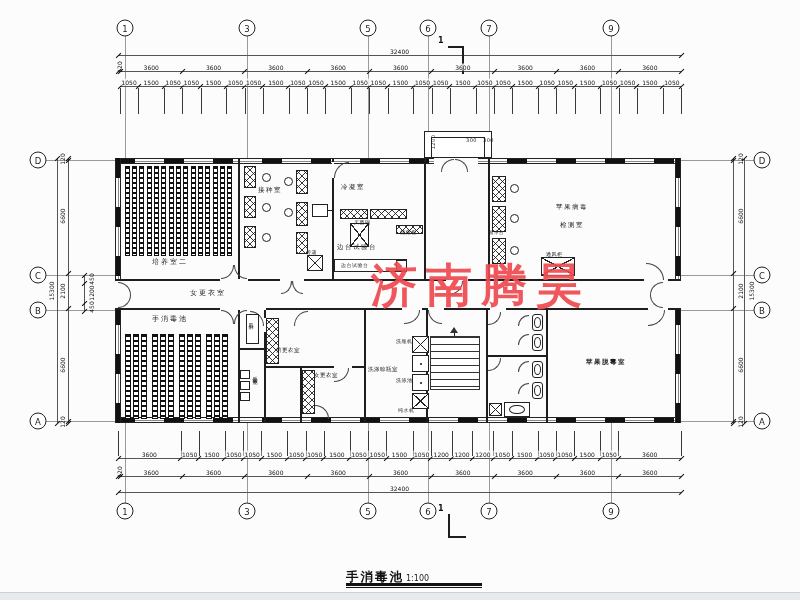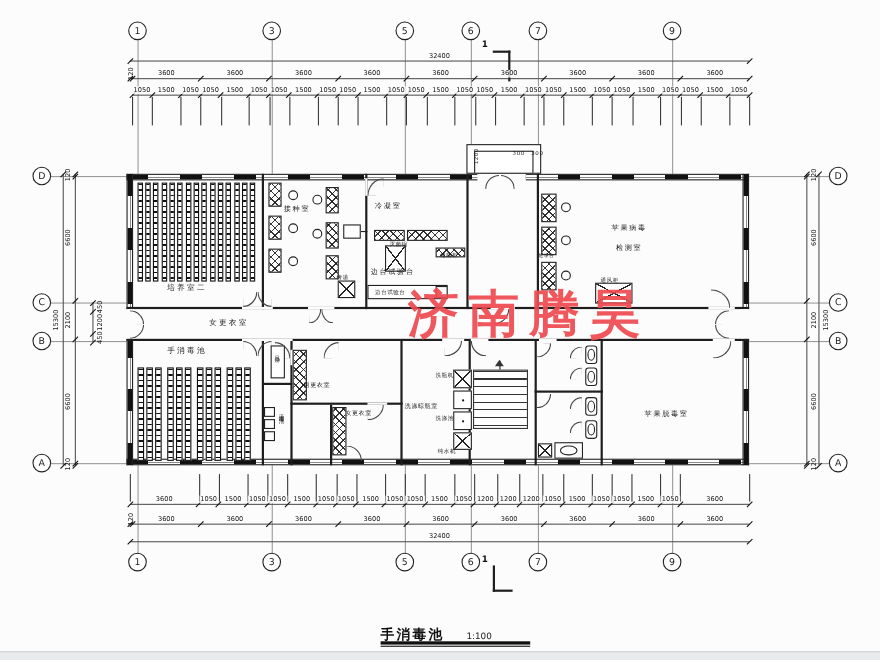--- a/index.html
+++ b/index.html
@@ -39,21 +39,21 @@
   .dotbox>div{width:2px;height:2px;background:#111;border-radius:50%;}
   .basin{position:absolute;border:1px solid #222;box-sizing:border-box;background:#fff;z-index:14;display:flex;align-items:center;justify-content:center;}
   .basin>div{width:60%;height:60%;border:1px solid #222;border-radius:50%;}
   .fixture{position:absolute;border:1px solid #222;border-radius:3px;box-sizing:border-box;background:#fff;z-index:14;display:flex;align-items:center;justify-content:center;}
   .fixture>div{width:5px;height:9px;border:1px solid #222;border-radius:50%;}
   .stairs{position:absolute;border:1px solid #333;box-sizing:border-box;z-index:14;background:repeating-linear-gradient(to bottom,#333 0 1px,rgba(0,0,0,0) 1px 7px),#fff;}
   .tri{position:absolute;width:0;height:0;border:4px solid transparent;border-bottom:6px solid #333;z-index:15;}
   .wm{position:absolute;left:371px;top:259px;font-size:46px;font-weight:bold;letter-spacing:9px;line-height:1.15;z-index:50;opacity:.92;}
   .titleblock{position:absolute;left:346px;top:566px;z-index:30;}
   .titleblock .t1{font-size:12.5px;font-weight:bold;letter-spacing:2px;color:#111;}
-  .titleblock .t2{font-size:8px;color:#222;margin-left:20px;}
+  .titleblock .t2{font-size:8px;color:#222;margin-left:2px;}
   .u1{position:absolute;left:346px;top:583px;width:136px;height:2.5px;background:#111;z-index:30;}
   .u2{position:absolute;left:346px;top:587px;width:136px;height:1px;background:#111;z-index:30;}
   .bottombar{position:absolute;left:0;top:592px;width:800px;height:8px;background:#e8eaec;border-top:1px solid #ccd1d5;z-index:40;}
   .seclab{position:absolute;font-size:8px;font-weight:bold;color:#111;z-index:20;}
 </style>
 </head>
 <body>
 
 <div class="canvas">
 
@@ -61,21 +61,21 @@
   <div class="lab m" style="left:258px;top:186px;">接种室</div>
   <div class="lab m" style="left:341px;top:183px;">冷凝室</div>
   <div class="lab m" style="left:337px;top:243px;">边台试验台</div>
   <div class="lab m" style="left:556px;top:203px;">苹果病毒</div>
   <div class="lab m" style="left:560px;top:221px;">检测室</div>
   <div class="lab" style="left:190px;top:288px;">女更衣室</div>
   <div class="lab" style="left:152px;top:314px;">手消毒池</div>
   <div class="lab s" style="left:276px;top:347px;font-size:5.5px;">男更衣室</div>
   <div class="lab s" style="left:314px;top:372px;font-size:5.5px;">女更衣室</div>
   <div class="lab s" style="left:368px;top:366px;font-size:5.5px;">洗涤晾瓶室</div>
-  <div class="lab m" style="left:586px;top:372px;">苹果脱毒室</div>
+  <div class="lab m" style="left:586px;top:358px;font-weight:bold;">苹果脱毒室</div>
   <div class="lab s vert" style="left:248px;top:319px;">风淋</div>
   <div class="lab s vert" style="left:252px;top:372px;">手消毒池</div>
 
   <div class="lab s" style="left:354px;top:219px;">灭菌锅</div>
   <div class="lab s" style="left:400px;top:229px;">储藏柜</div>
   <div class="lab s" style="left:341px;top:262px;">边台试验台</div>
   <div class="lab s" style="left:306px;top:249px;">传递</div>
   <div class="lab s" style="left:489px;top:230px;font-size:4.5px;">超净台</div>
   <div class="lab s" style="left:546px;top:251px;">通风柜</div>
   <div class="lab s" style="left:396px;top:338px;">洗瓶机</div>

